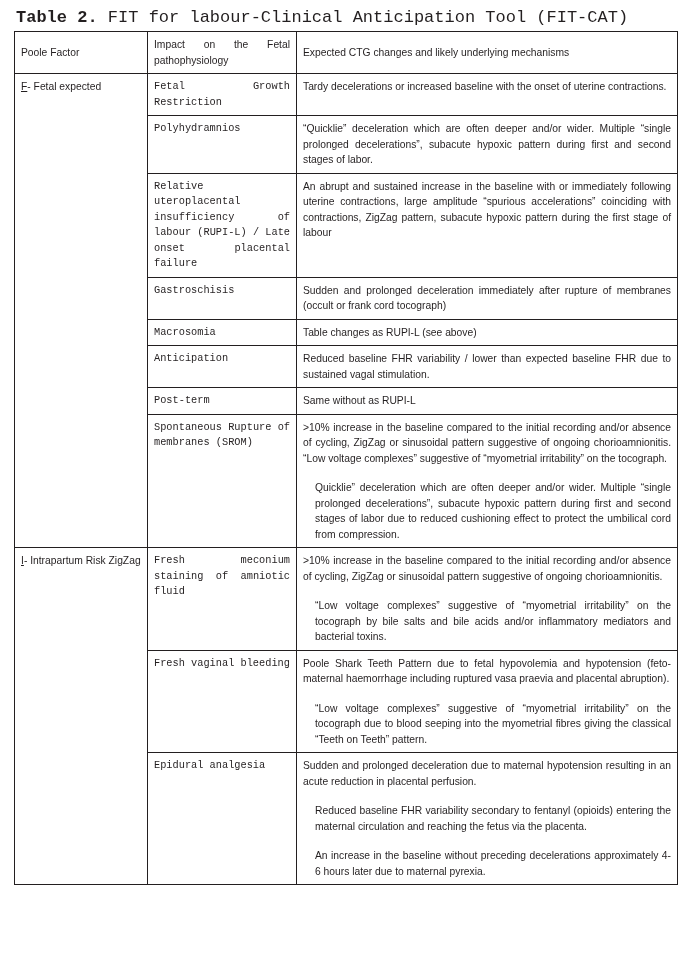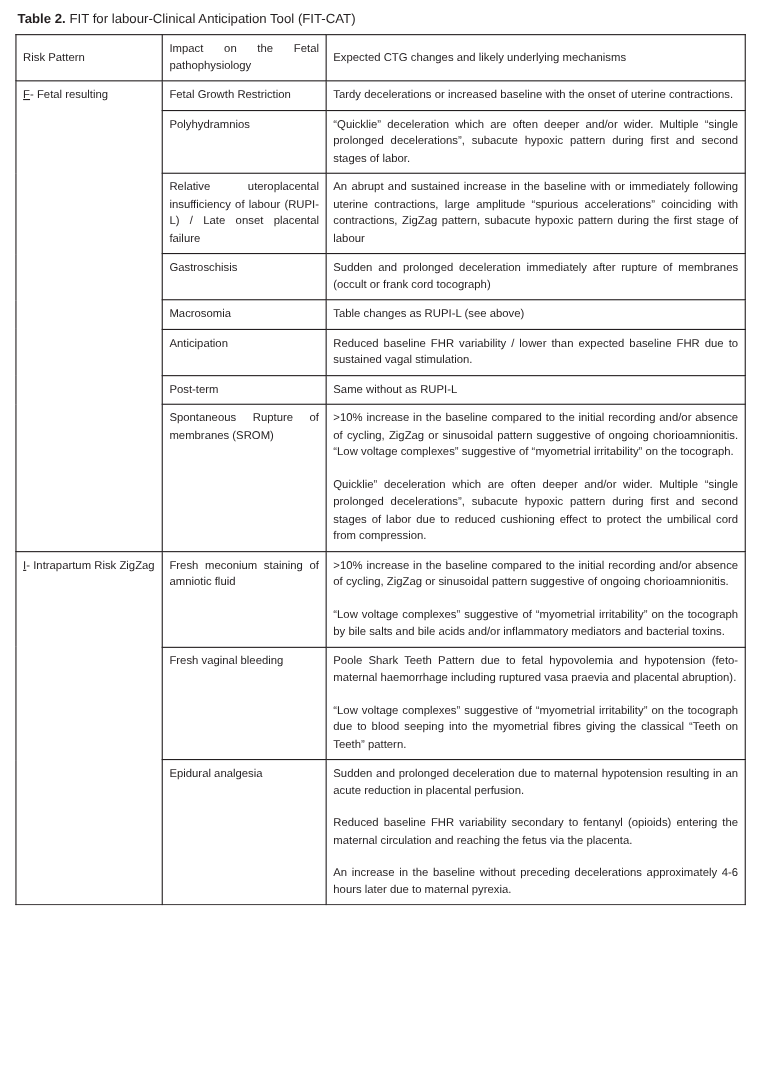--- a/index.html
+++ b/index.html
@@ -11,24 +11,25 @@
     width: 694px;
     font-family: "Liberation Sans", sans-serif;
     color: #231f20;
   }
   .page {
     width: 694px;
     box-sizing: border-box;
     padding: 8px 14px 0 14px;
   }
   .caption {
-    font-size: 12px;
+    font-size: 17px;
     line-height: 15px;
     margin: 2px 0 6px 2px;
     color: #231f20;
+    font-family: Liberation Mono, monospace;
   }
   .caption .lbl {
     font-weight: bold;
   }
   table.fit {
     border-collapse: collapse;
     width: 663px;
     table-layout: fixed;
     font-size: 10.3px;
     color: #231f20;
@@ -52,26 +53,28 @@
     padding-bottom: 7px;
     font-size: 10.3px;
   }
   td.rf {
     vertical-align: middle;
     text-align: left;
   }
   td.mid {
     vertical-align: middle;
     text-align: left;
+    font-family: Liberation Mono, monospace;
   }
   td.detail p {
     margin: 0;
   }
   td.detail p + p {
     margin-top: 14px;
+    margin-left: 12px;
   }
   .u { text-decoration: underline; }
   .nojust { text-align: left; }
 </style>
 </head>
 <body>
 
 <div class="page">
 
   <div class="caption">
@@ -80,30 +83,30 @@
   </div>
 
   <table class="fit">
     <colgroup>
       <col class="c1">
         <col class="c2">
         <col class="c3">
     </colgroup>
     <thead>
       <tr>
-        <td>Risk Pattern</td>
+        <td>Poole Factor</td>
         <td>Impact on the Fetal pathophysiology</td>
         <td class="nojust">Expected CTG changes and likely underlying mechanisms</td>
       </tr>
     </thead>
     <tbody>
 
       <tr>
         <td class="rf" rowspan="8">
-          <span class="u">F</span><span>- Fetal resulting</span>
+          <span class="u">F</span><span>- Fetal expected</span>
         </td>
         <td class="mid">Fetal Growth Restriction</td>
         <td class="detail">
           <p>Tardy decelerations or increased baseline with the onset of uterine contractions.</p>
         </td>
       </tr>
 
       <tr>
         <td class="mid">Polyhydramnios</td>
         <td class="detail">

